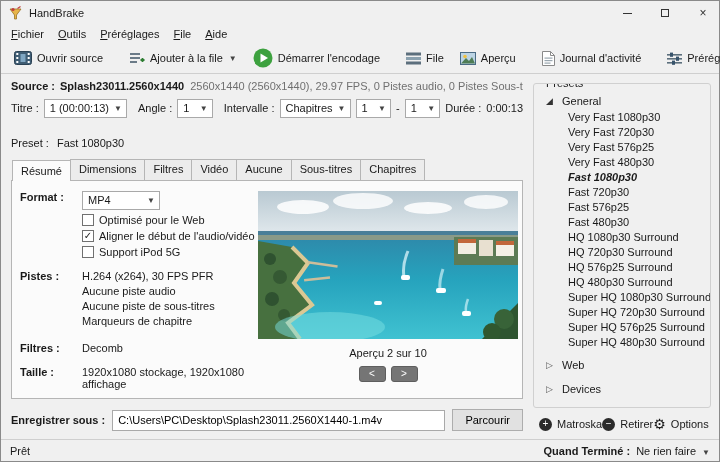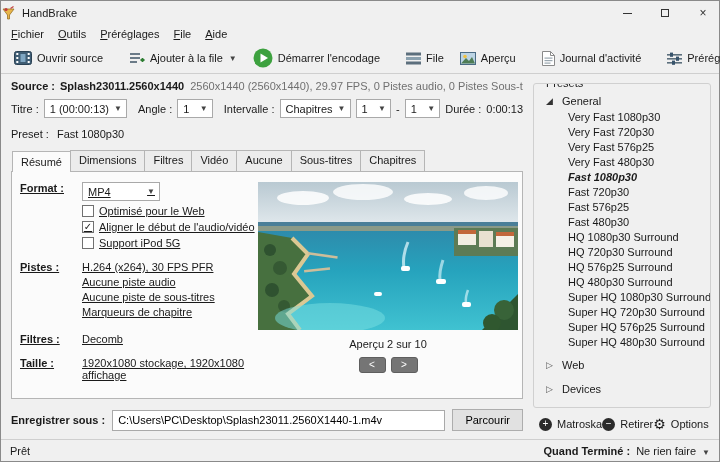--- a/index.html
+++ b/index.html
@@ -1,21 +1,21 @@
 <!DOCTYPE html>
 <html><head>
 <meta charset="utf-8">
 <style>
   * { box-sizing: border-box; margin: 0; padding: 0; }
   html,body { width:720px; height:462px; overflow:hidden; }
   body { font-family:"Liberation Sans", sans-serif; font-size:11px; color:#1a1a1a; background:#f0f0f0; }
   .window { width:720px; height:462px; display:flex; flex-direction:column; border:1px solid #8a8a8a; background:#f0f0f0; }
 
   
-  .titlebar { height:24px; display:flex; align-items:center; padding-left:0; gap:6px; background:#f0f0f0; flex:0 0 auto; }
+  .titlebar { height:24px; display:flex; align-items:center; padding-left:7px; gap:6px; background:#f0f0f0; flex:0 0 auto; }
   .titlebar-title { font-size:11px; }
   .titlebar-spacer { flex:1; }
   .win-ctrl { width:32px; height:24px; display:flex; align-items:center; justify-content:center; color:#333; font-size:12px; }
   .min-glyph { width:9px; height:1px; background:#333; display:inline-block; }
   .max-glyph { width:8px; height:8px; border:1px solid #333; display:inline-block; }
 
   
   .menubar { height:18px; display:flex; align-items:center; padding-left:3px; flex:0 0 auto; }
   .menu-item { padding:2px 7px; cursor:default; display:inline-block; }
   .menu-item::first-letter { text-decoration:underline; }
@@ -32,28 +32,28 @@
   .right-col { width:188px; display:flex; flex-direction:column; padding:2px 8px 0 2px; flex:0 0 auto; }
 
   .source-row { margin-top:2px; white-space:nowrap; overflow:hidden; }
   .lbl-b { font-weight:bold; }
   .source-name { font-weight:bold; margin-left:5px; }
   .source-details { color:#707070; margin-left:6px; }
 
   .title-row { margin-top:7px; display:flex; align-items:center; gap:5px; white-space:nowrap; }
   .combo { display:inline-flex; align-items:center; justify-content:space-between; background:#fff; border:1px solid #a9a9a9; height:19px; padding:0 4px 0 5px; }
   .combo .caret { font-size:8px; color:#444; margin-left:5px; }
-  .preset-row { margin-top:10px; display:flex; gap:8px; }
+  .preset-row { margin-top:19px; display:flex; gap:8px; }
 
   .tabs { display:flex; margin-top:10px; position:relative; z-index:2; padding-left:1px; }
   .tab { padding:3px 8px 4px 8px; border:1px solid #b5b5b5; border-bottom:none; background:#ececec; margin-right:-1px; }
   .tab.active { background:#fbfbfb; position:relative; top:1px; padding-top:4px; }
 
   .tabpanel { flex:1 1 auto; border:1px solid #b5b5b5; background:#fbfbfb; padding:10px 8px 6px 8px; display:flex; min-height:0; }
-  .info-col { width:242px; flex:0 0 auto;text-decoration:underline; }
+  .info-col { width:242px; flex:0 0 auto; }
   .info-row { display:flex; margin-bottom:4px; }
   .info-label { width:62px; font-weight:bold; flex:0 0 auto; }
   .cb-row { display:flex; align-items:center; gap:5px; margin:4px 0 0 62px; }
   .cb { width:12px; height:12px; background:#fff; border:1px solid #707070; display:inline-flex; align-items:center; justify-content:center; font-size:10px; line-height:1; color:#1c1c1c; flex:0 0 auto; }
   .tracks-block { margin-top:12px; }
   .track-line { margin-bottom:3px; }
   .mt12 { margin-top:12px; }
 
   .preview-col { flex:1; display:flex; flex-direction:column; align-items:center; min-width:0; }
   .preview-frame { width:260px; height:148px; flex:0 0 auto; }

